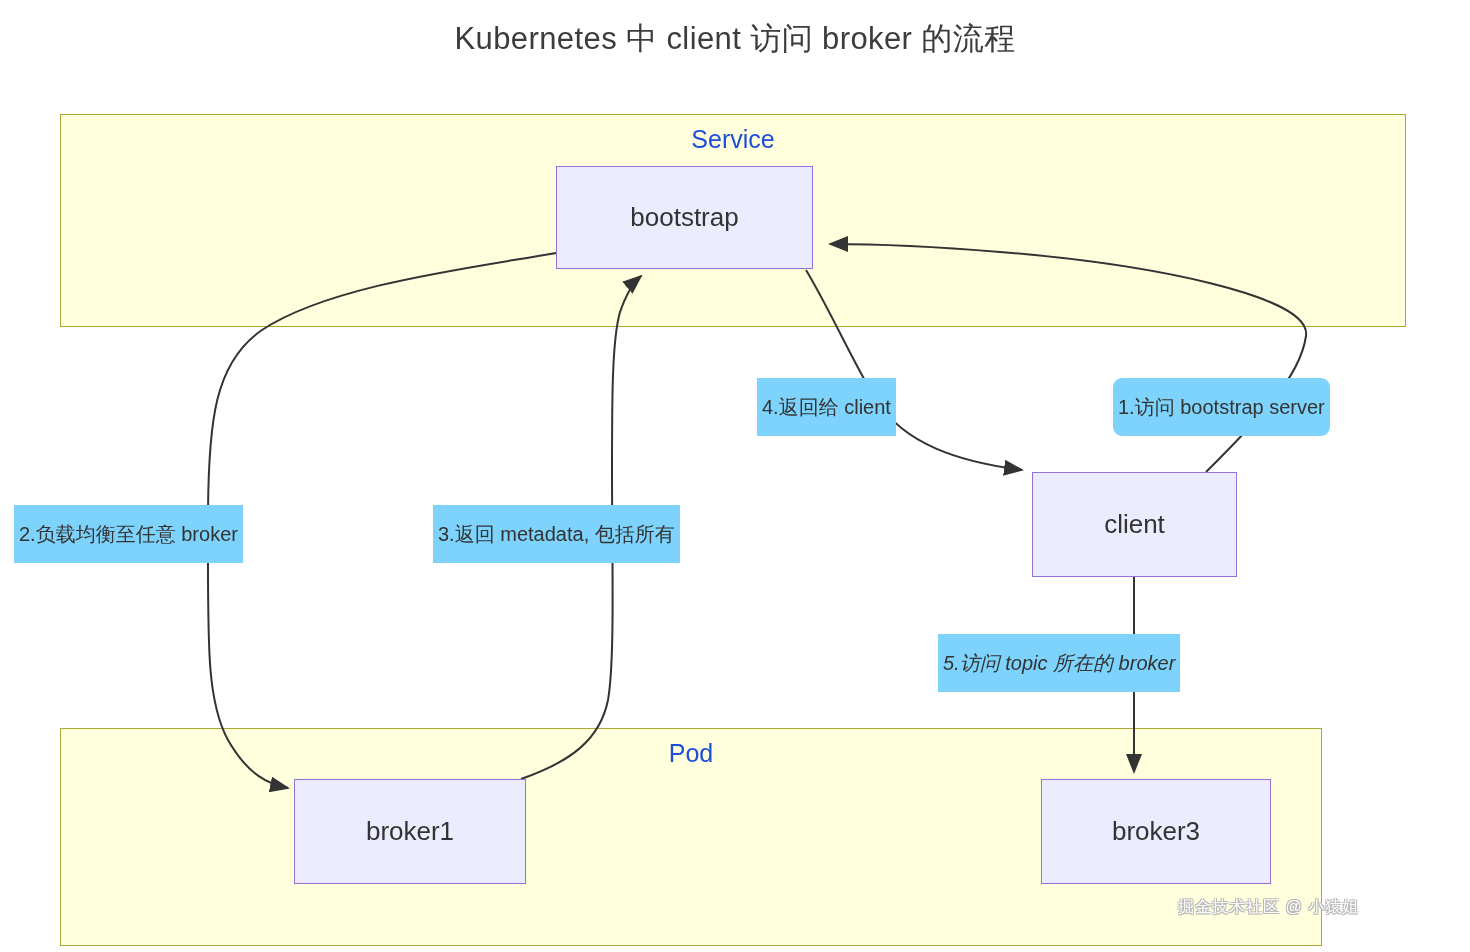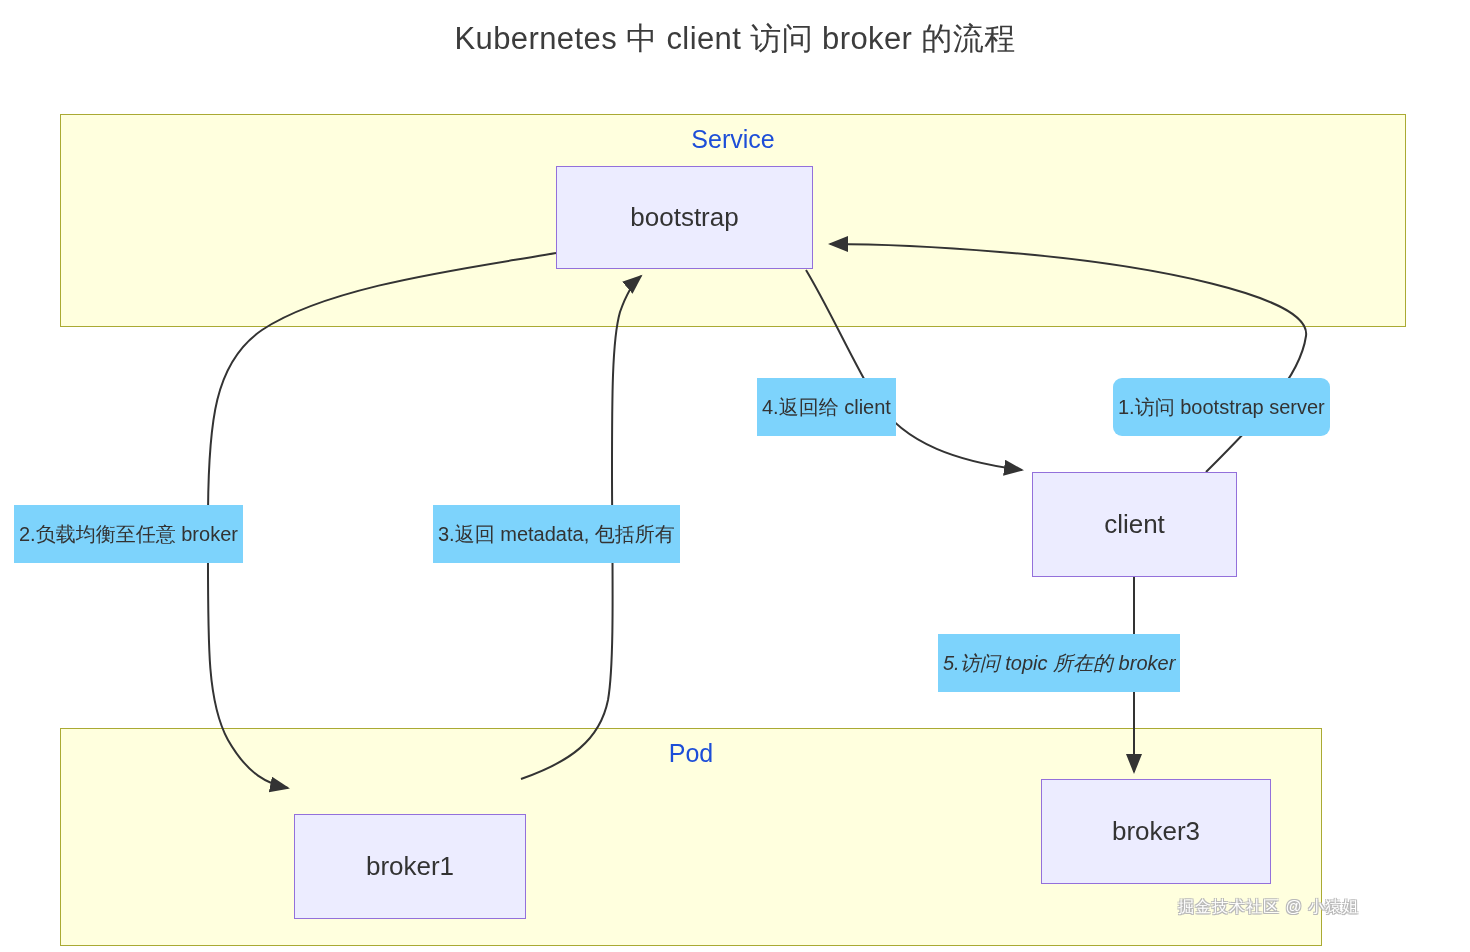--- a/index.html
+++ b/index.html
@@ -64,21 +64,21 @@
     border: 1.6px solid #9370db;
     box-sizing: border-box;
     display: flex;
     align-items: center;
     justify-content: center;
     font-size: 26px;
     color: #333333;
   }
   #node-bootstrap { left: 556px; top: 166px; width: 257px; height: 103px; }
   #node-client    { left: 1032px; top: 472px; width: 205px; height: 105px; }
-  #node-broker1   { left: 294px;  top: 779px; width: 232px; height: 105px; margin-top: 35px; }
+  #node-broker1   { left: 294px;  top: 779px; width: 232px; height: 105px; }
   #node-broker2   { left: 688px;  top: 779px; width: 232px; height: 105px; }
   #node-broker3   { left: 1019px; top: 779px; width: 230px; height: 105px; margin-left: 22px; }
 
   
   #edge-layer {
     position: absolute;
     left: 0;
     top: 0;
     width: 1470px;
     height: 952px;

